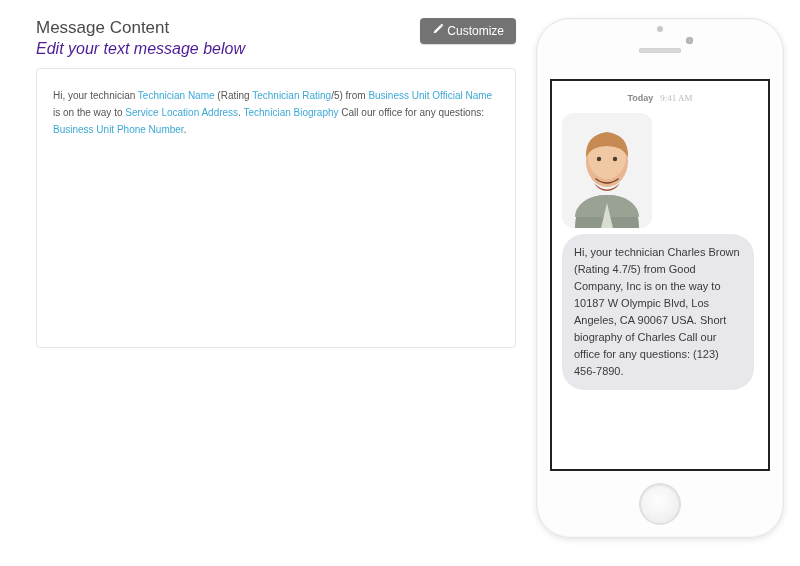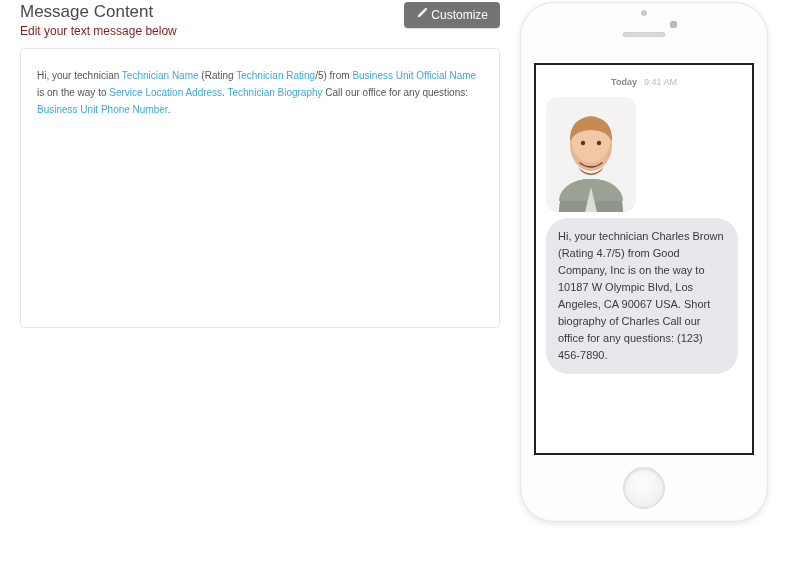--- a/index.html
+++ b/index.html
@@ -1,34 +1,34 @@
 <!DOCTYPE html>
 <html><head>
   <meta charset="utf-8">
   <style>
     * { box-sizing: border-box; margin: 0; padding: 0; }
     body { font-family: -apple-system, "Segoe UI", Helvetica, Arial, sans-serif; background: #fff; width: 800px; height: 566px; position: relative; overflow: hidden; }
-    .container { display: flex; padding: 2px 0 0 20px; gap: 20px; }
+    .container { display: flex; padding: 18px 0 0 20px; gap: 20px; justify-content: center; }
     .left { flex: 0 0 480px; }
     .header-row { display: flex; justify-content: space-between; align-items: flex-start; margin-bottom: 10px; }
     .title { font-size: 17px; color: #4a4a4a; font-weight: 400; margin-bottom: 2px; }
-    .subtitle { font-size: 12px; color: #7f1d1d; }
+    .subtitle { font-size: 16px; font-style: italic; color: #4c1d95; }
     .customize-btn { background: #737373; color: #fff; border: none; border-radius: 4px; padding: 6px 12px; font-size: 12px; cursor: pointer; display: flex; align-items: center; gap: 4px; box-shadow: 0 1px 1px rgba(0,0,0,0.15); }
     .customize-btn svg { width: 11px; height: 11px; fill: #fff; }
     .editor { border: 1px solid #e5e5e5; border-radius: 4px; padding: 18px 16px; min-height: 280px; background: #fff; font-size: 10px; line-height: 1.7; color: #555; }
     .token { color: #3ca9d6; cursor: pointer; }
     .phone { flex: 0 0 248px; height: 520px; background: #fdfdfd; border: 1px solid #e6e6e6; border-radius: 34px; position: relative; box-shadow: 0 2px 6px rgba(0,0,0,0.1), inset 0 0 0 1px rgba(0,0,0,0.02); }
     .phone-top { position: absolute; top: 0; left: 0; right: 0; height: 58px; display: flex; flex-direction: column; align-items: center; justify-content: center; gap: 6px; }
     .phone-camera { width: 7px; height: 7px; background: #bbb; border-radius: 50%; position: absolute; top: 18px; left: 50%; margin-left: 26px; box-shadow: inset 0 0 1px rgba(0,0,0,0.4); }
     .phone-sensor { width: 6px; height: 6px; background: #c8c8c8; border-radius: 50%; margin-top: -18px; }
     .phone-speaker { width: 42px; height: 5px; background: #d9d9d9; border-radius: 3px; margin-top: 10px; box-shadow: inset 0 0 1px rgba(0,0,0,0.3); }
     .phone-screen { position: absolute; top: 60px; left: 13px; right: 13px; bottom: 66px; background: #fff; border: 2px solid #222; overflow: hidden; }
     .msg-header { text-align: center; padding: 6px 0 4px; }
     .msg-date-label { font-size: 9px; color: #888; font-weight: 600; }
-    .msg-time { font-size: 9px; color: #bbb; margin-left: 7px; }
+    .msg-time { font-size: 9px; color: #bbb; margin-left: 7px; font-family: Liberation Serif, serif; }
     .avatar-wrap { width: 90px; height: 115px; background: #f5f5f5; border-radius: 12px; margin: 4px 0 6px 10px; overflow: hidden; position: relative; }
     .avatar-svg { width: 100%; height: 100%; display: block; }
     .bubble { background: #e8e8ec; border-radius: 22px; padding: 10px 12px; margin: 0 14px 0 10px; font-size: 11px; line-height: 1.55; color: #3a3a3a; }
     .home-btn { position: absolute; bottom: 12px; left: 50%; transform: translateX(-50%); width: 42px; height: 42px; border: 2px solid #e0e0e0; border-radius: 50%; background: radial-gradient(circle at 45% 40%, #fefefe, #eaeaea); box-shadow: inset 0 1px 2px rgba(0,0,0,0.06); }
   </style>
 </head>
 <body>
 
 <div class="container">
   <div class="left">

